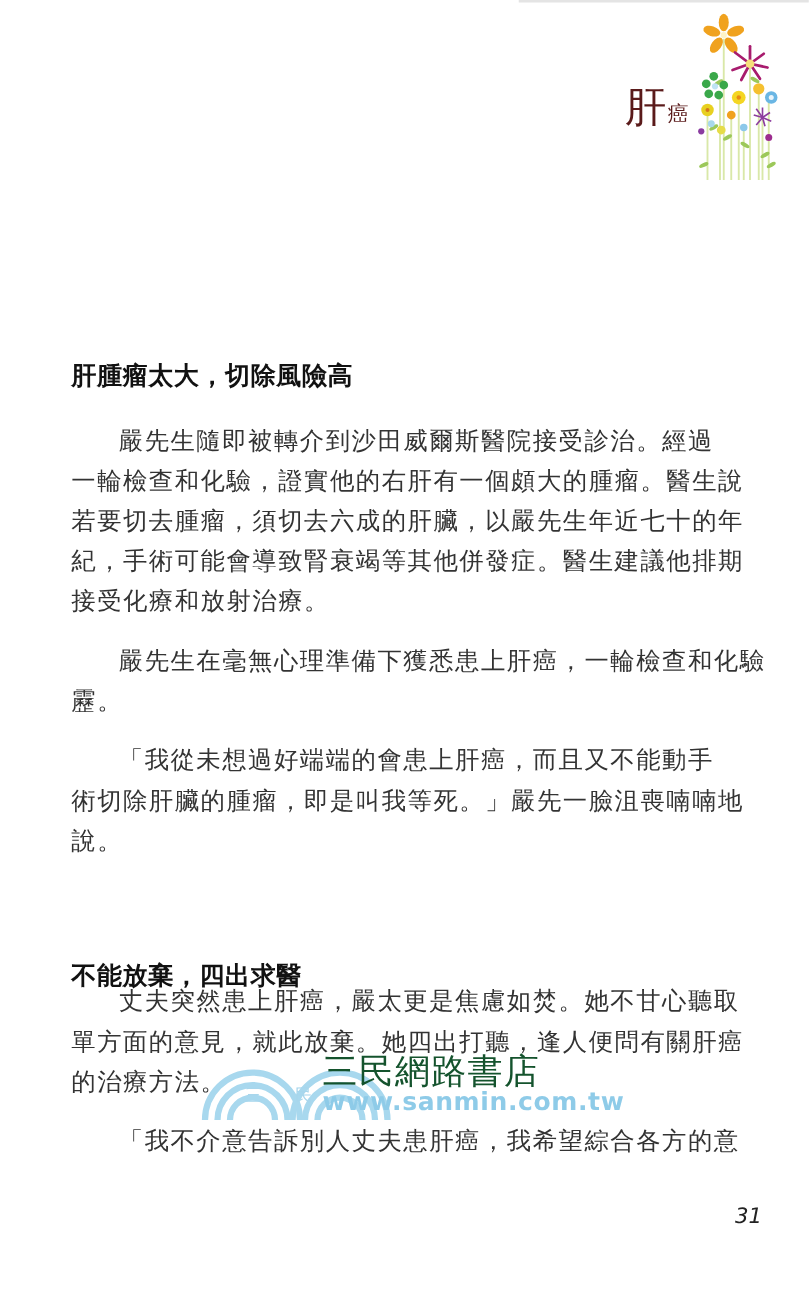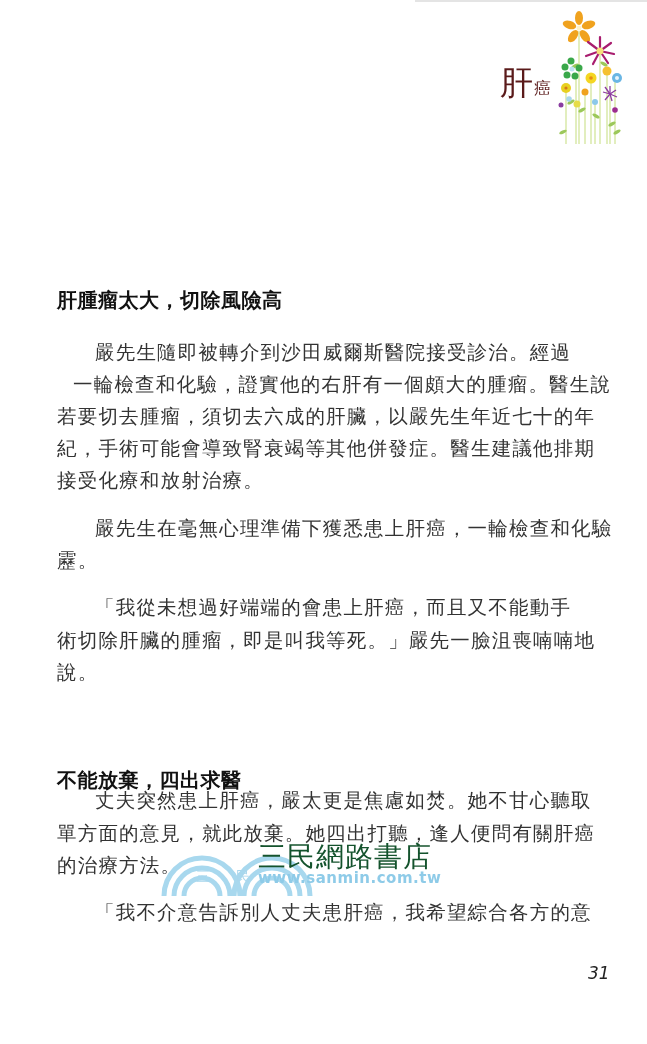--- a/index.html
+++ b/index.html
@@ -18,21 +18,21 @@
     .top-shade {
       position: absolute;
       left: 415px; top: 0;
       width: 232px; height: 2px;
       background: #e4e4e4;
     }
     .chapter-tab {
       position: absolute;
       left: 500px; top: 66px;
       color: #5a1a1a;
-      font-family: Liberation Mono, monospace;
+      font-family: Liberation Sans, sans-serif;
       white-space: nowrap;
     }
     .chapter-tab .big {
       font-size: 33px;
       line-height: 40px;
     }
     .chapter-tab .small {
       font-size: 17px;
       margin-left: 1px;
     }
@@ -72,21 +72,21 @@
       left: 258px; top: 838px;
       font-family: "DejaVu Serif", serif;
       font-size: 28px;
       color: #14532d;
       letter-spacing: 1px;
       white-space: nowrap;
     }
     .wm-url {
       position: absolute;
       left: 258px; top: 869px;
-      font-size: 15px;
+      font-size: 20px;
       font-weight: bold;
       color: #8ecbe8;
       letter-spacing: 0.5px;
       white-space: nowrap;
     }
     .wm-char {
       position: absolute;
       font-family: "DejaVu Serif", serif;
       font-size: 14px;
       color: #a8d6ec;
@@ -185,21 +185,21 @@
     <line x1="55" y1="88" x2="48" y2="86"></line>
     <line x1="55" y1="88" x2="50" y2="81"></line>
   </g>
   <circle cx="6" cy="99" r="2.5" fill="#8a3ca0"></circle>
   <circle cx="60" cy="104" r="2.8" fill="#9c2c8e"></circle>
 </svg>
 
 <div class="section-title" style="top:287px;">肝腫瘤太大，切除風險高</div>
 
 <div class="body-line indent" style="top:340px;">嚴先生隨即被轉介到沙田威爾斯醫院接受診治。經過</div>
-<div class="body-line" style="top:372px;margin-left:16px;">一輪檢查和化驗，證實他的右肝有一個頗大的腫瘤。醫生說</div>
+<div class="body-line" style="top:372px;">一輪檢查和化驗，證實他的右肝有一個頗大的腫瘤。醫生說</div>
 <div class="body-line" style="top:404px;">若要切去腫瘤，須切去六成的肝臟，以嚴先生年近七十的年</div>
 <div class="body-line" style="top:436px;">紀，手術可能會導致腎衰竭等其他併發症。醫生建議他排期</div>
 <div class="body-line" style="top:468px;">接受化療和放射治療。</div>
 <div class="body-line indent" style="top:516px;">嚴先生在毫無心理準備下獲悉患上肝癌，一輪檢查和化驗</div>
 <div class="body-line" style="top:548px;">靂。</div>
 <div class="body-line indent" style="top:595px;">「我從未想過好端端的會患上肝癌，而且又不能動手</div>
 <div class="body-line" style="top:628px;text-align:center;">術切除肝臟的腫瘤，即是叫我等死。」嚴先一臉沮喪喃喃地</div>
 <div class="body-line" style="top:660px;">說。</div>
 
 <div class="section-title" style="top:767px;">不能放棄，四出求醫</div>

